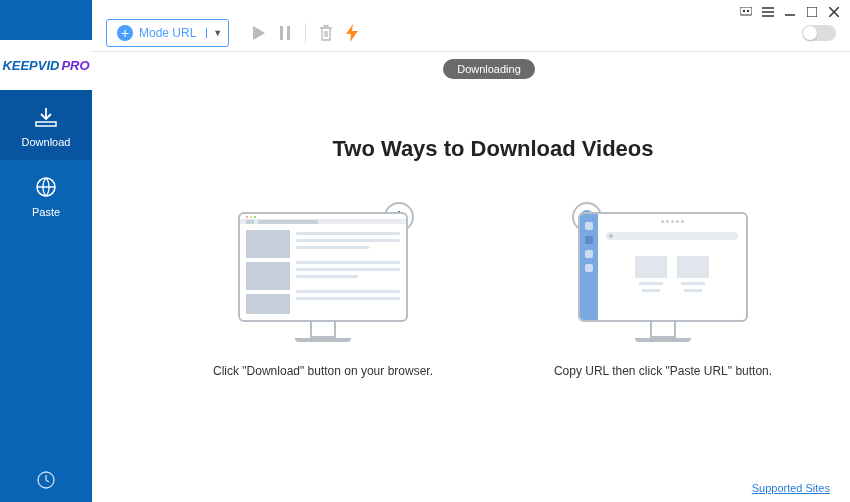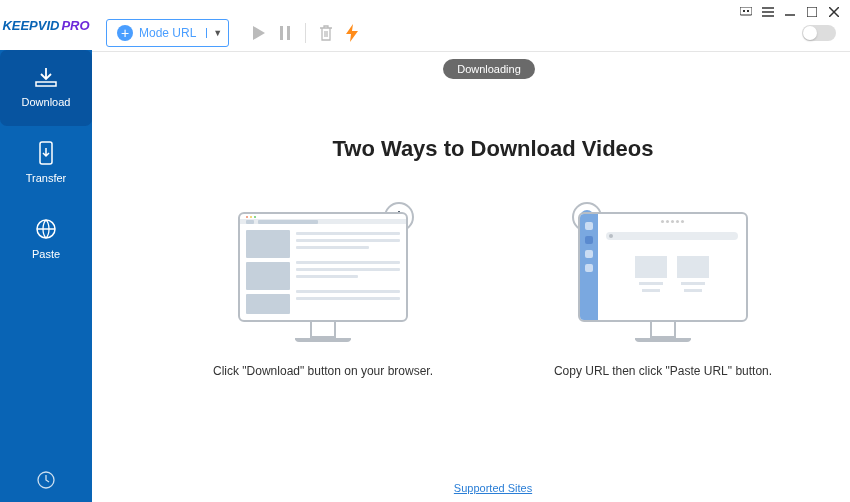--- a/index.html
+++ b/index.html
@@ -1,22 +1,22 @@
 <!DOCTYPE html>
 <html><head>
 <meta charset="utf-8">
 <style>
 * { margin: 0; padding: 0; box-sizing: border-box; font-family: Arial, sans-serif; }
 body { width: 850px; height: 502px; overflow: hidden; background: #fff; }
 .app { display: flex; height: 100%; }
 .sidebar { width: 92px; background: #0964b5; display: flex; flex-direction: column; align-items: center; color: #fff; }
-.logo { width: 92px; height: 50px; background: #fff; display: flex; align-items: center; justify-content: center; font-size: 13px; font-weight: bold; }
+.logo { width: 92px; height: 50px; background: #fff; display: flex; align-items: center; justify-content: center; font-size: 13px; font-weight: bold; margin-top: 40px; }
 .logo-keep { color: #0964b5; font-style: italic; }
 .logo-pro { color: #6d28d9; font-style: italic; margin-left: 2px; }
-.nav-item { width: 100%; display: flex; flex-direction: column; align-items: center; padding: 14px 0 18px; cursor: pointer; font-size: 11px; border-radius: 7px; }
+.nav-item { width: 100%; display: flex; flex-direction: column; align-items: center; padding: 14px 0 12px; cursor: pointer; font-size: 11px; }
 .nav-item.active { background: #0754a0; }
 .nav-icon { width: 30px; height: 26px; display: flex; align-items: center; justify-content: center; margin-bottom: 6px; }
 .nav-label { color: #fff; }
 .sidebar-bottom { margin-top: auto; padding: 12px 0; }
 .clock-icon { width: 20px; height: 20px; }
 .main { flex: 1; display: flex; flex-direction: column; }
 .titlebar { height: 14px; display: flex; justify-content: flex-end; align-items: center; padding: 10px 10px 0 0; gap: 10px; }
 .titlebar-icon { width: 12px; height: 12px; cursor: pointer; display: flex; align-items: center; justify-content: center; font-size: 12px; color: #333; }
 .toolbar { height: 38px; display: flex; align-items: center; padding: 0 14px; gap: 6px; border-bottom: 1px solid #e5e5e5; }
 .paste-btn { display: flex; align-items: center; border: 1px solid #4a9eff; border-radius: 3px; overflow: hidden; height: 28px; }
@@ -39,21 +39,21 @@
 .methods { display: flex; gap: 120px; }
 .method { display: flex; flex-direction: column; align-items: center; width: 220px; }
 .monitor { position: relative; }
 .screen { width: 170px; height: 110px; border: 2px solid #b8bec5; border-radius: 6px; background: #fff; position: relative; overflow: hidden; }
 .stand { width: 26px; height: 16px; background: #fff; border: 2px solid #b8bec5; border-top: none; margin: 0 auto; }
 .base { width: 56px; height: 4px; border: 2px solid #b8bec5; border-radius: 0 0 10px 10px; margin: 0 auto; }
 .badge { position: absolute; width: 30px; height: 30px; background: #fff; border: 2px solid #b8bec5; border-radius: 50%; display: flex; align-items: center; justify-content: center; top: -10px; }
 .badge.right { right: -6px; }
 .badge.left { left: -6px; }
 .caption { font-size: 12px; color: #333; text-align: center; margin-top: 20px; line-height: 1.5; }
-.footer { margin-top: auto; display: flex; justify-content: center; padding: 8px 20px; }
+.footer { margin-top: auto; display: flex; justify-content: flex-end; padding: 8px 20px; }
 .footer-link { font-size: 11px; color: #2a7ed6; text-decoration: underline; cursor: pointer; }
 .screen-browser { display: flex; flex-direction: column; height: 100%; }
 .browser-top { height: 12px; display: flex; align-items: center; padding-left: 6px; gap: 2px; }
 .dot { width: 2px; height: 2px; background: #e86; border-radius: 50%; }
 .browser-bar { height: 10px; background: #e8ecf0; display: flex; align-items: center; padding: 0 6px; gap: 4px; }
 .bar-seg { height: 4px; background: #c5d0db; border-radius: 1px; }
 .browser-body { flex: 1; display: flex; padding: 6px; gap: 6px; }
 .thumb-col { width: 44px; display: flex; flex-direction: column; gap: 4px; }
 .thumb { width: 44px; height: 28px; background: #c5d0db; border-radius: 1px; }
 .lines-col { flex: 1; display: flex; flex-direction: column; gap: 4px; padding-top: 2px; }
@@ -84,29 +84,20 @@
       <div class="nav-icon">
         <svg width="26" height="22" viewBox="0 0 26 22">
             <rect x="3" y="16" width="20" height="4" fill="none" stroke="#fff" stroke-width="1.5"></rect>
             <path d="M13 2 L13 12 M8 8 L13 13 L18 8" fill="none" stroke="#fff" stroke-width="1.8"></path>
           </svg>
       </div>
       <span class="nav-label">Download</span>
     </div>
     <div class="nav-item">
       <div class="nav-icon">
-        <svg width="24" height="26" viewBox="0 0 24 26">
-            <rect x="6" y="2" width="12" height="22" rx="2" fill="none" stroke="#fff" stroke-width="1.5"></rect>
-            <path d="M12 8 L12 16 M9 13 L12 16 L15 13" fill="none" stroke="#fff" stroke-width="1.5"></path>
-          </svg>
-      </div>
-      <span class="nav-label">Transfer</span>
-    </div>
-    <div class="nav-item">
-      <div class="nav-icon">
         <svg width="24" height="24" viewBox="0 0 24 24">
             <circle cx="12" cy="12" r="9" fill="none" stroke="#fff" stroke-width="1.5"></circle>
             <path d="M3 12 L21 12 M12 3 C8 7 8 17 12 21 M12 3 C16 7 16 17 12 21" fill="none" stroke="#fff" stroke-width="1.3"></path>
           </svg>
       </div>
       <span class="nav-label">Paste</span>
     </div>
     <div class="sidebar-bottom">
       <div class="clock-icon">
         <svg width="20" height="20" viewBox="0 0 20 20">

